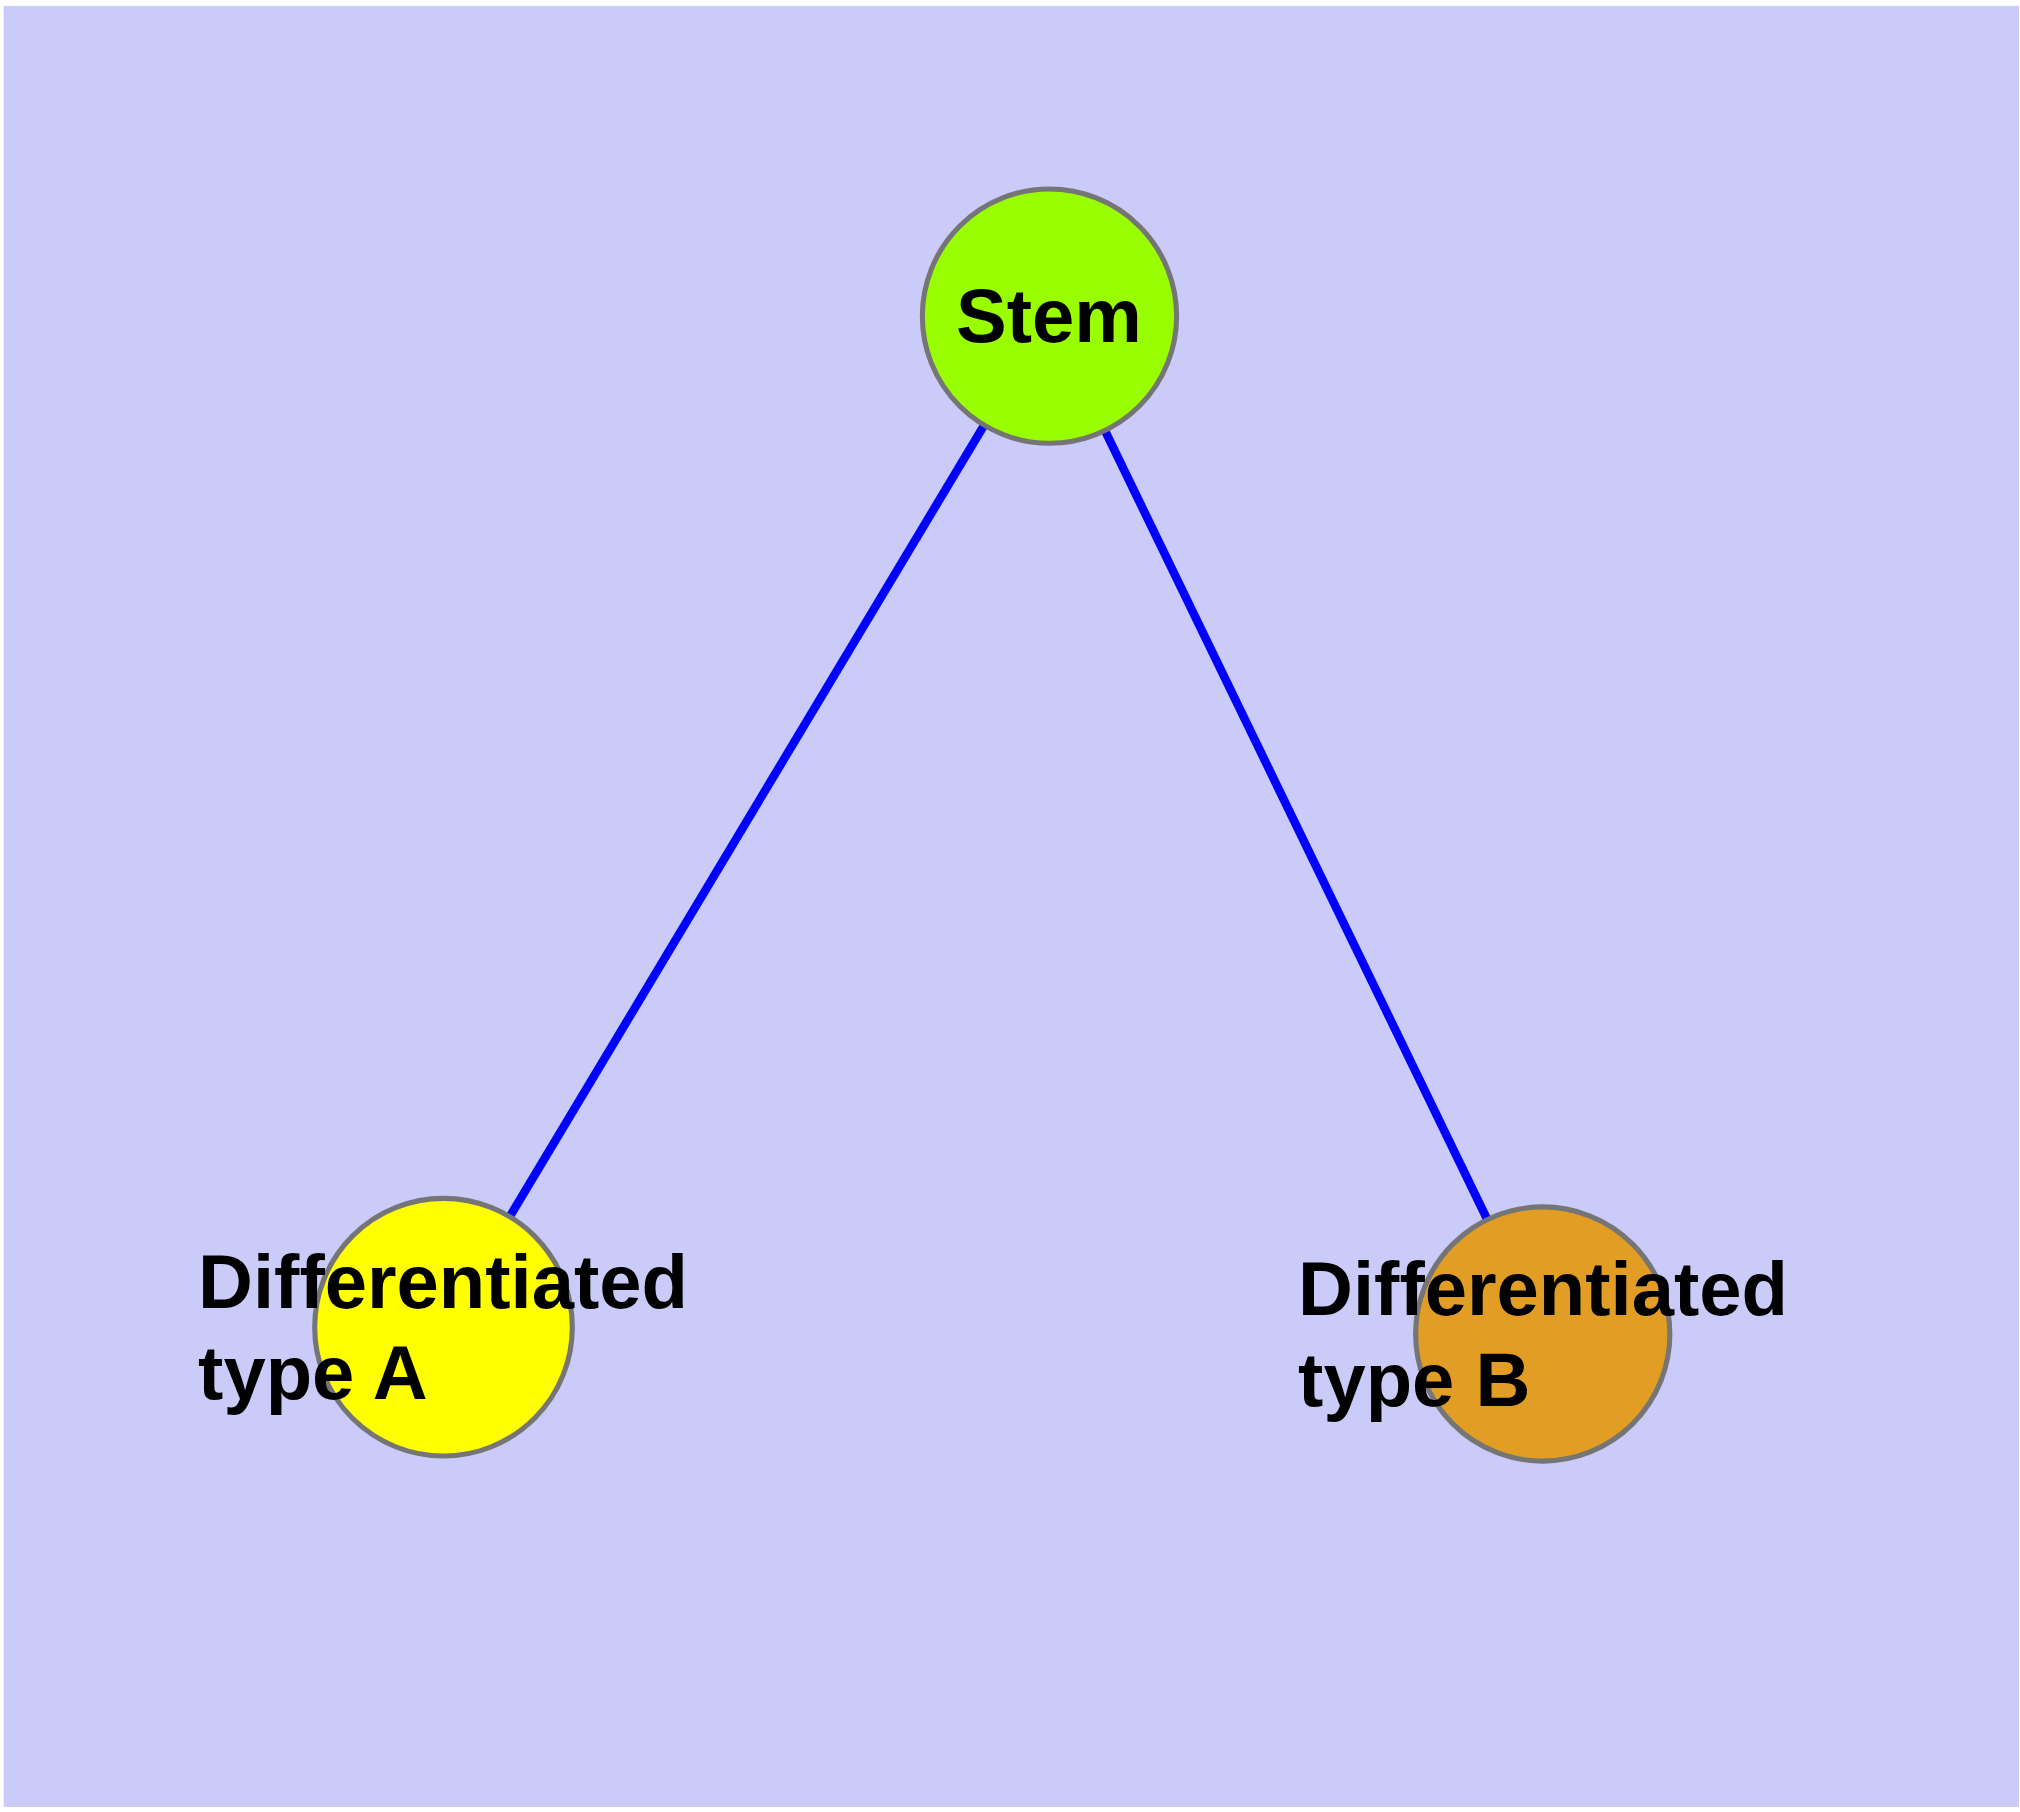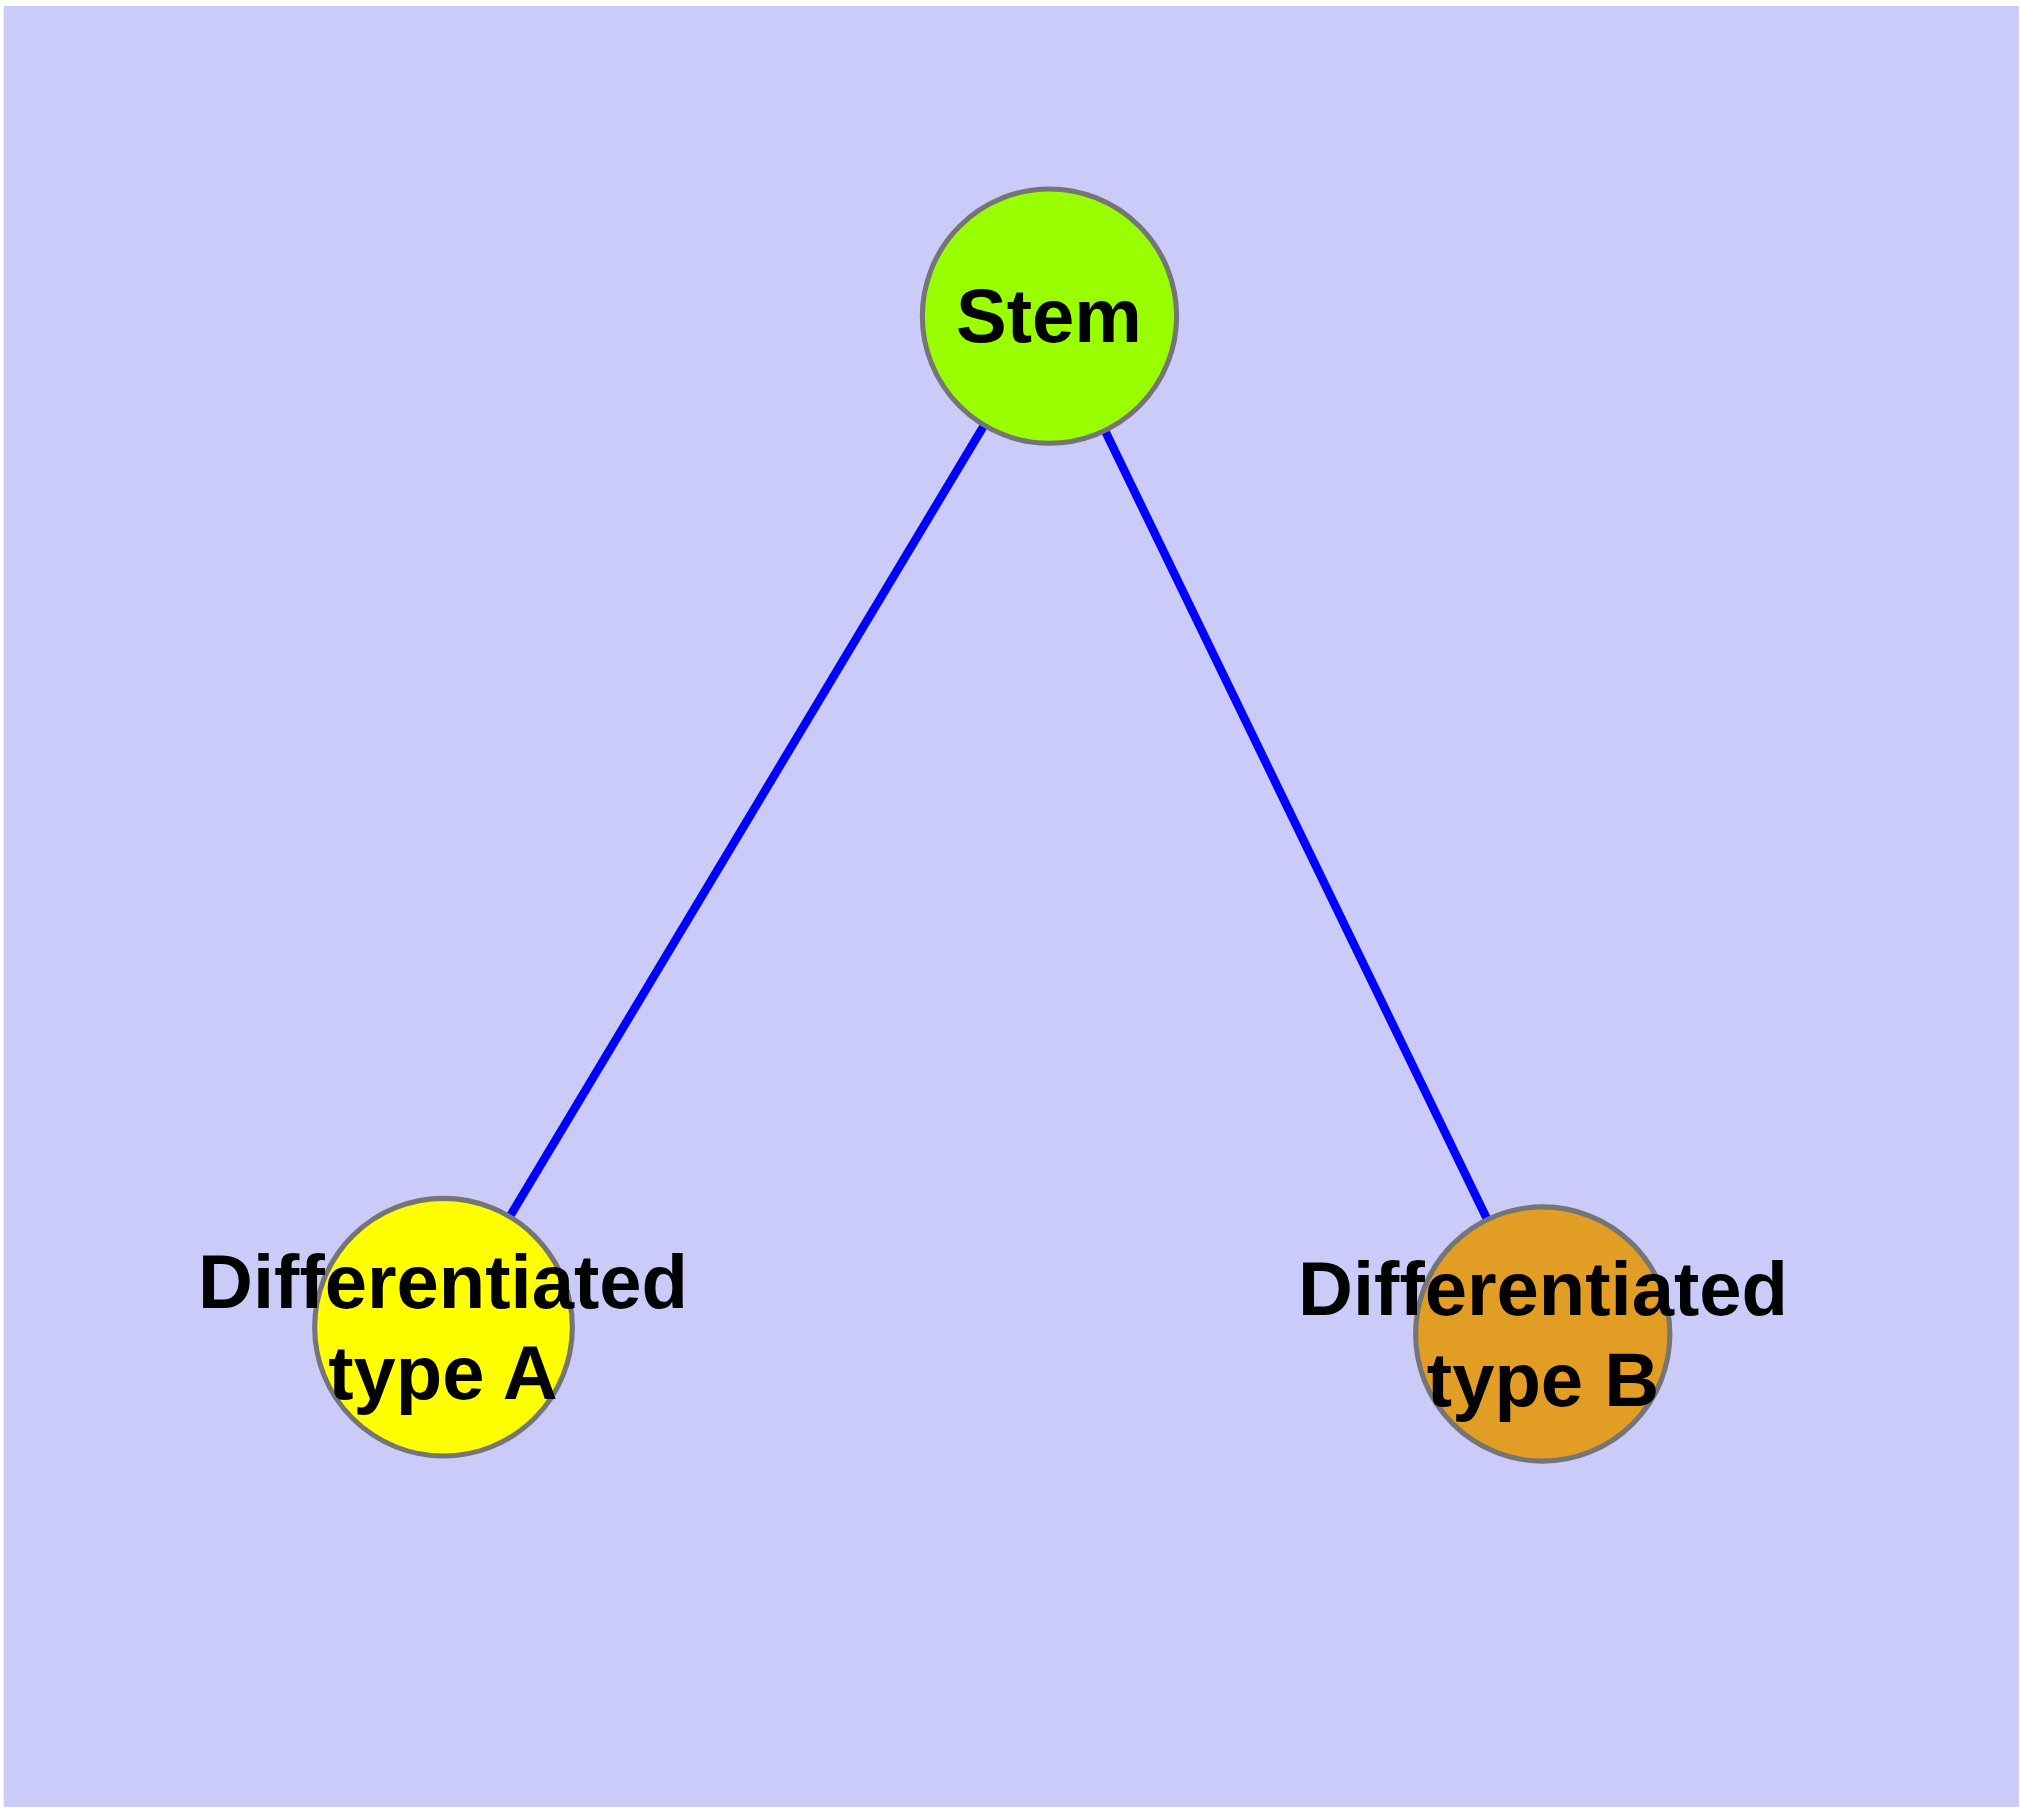--- a/index.html
+++ b/index.html
@@ -25,21 +25,20 @@
     height: 1812px;
     display: block;
   }
   .node-label {
     position: absolute;
     transform: translate(-50%, -50%);
     font-weight: 700;
     font-size: 76px;
     line-height: 1.2;
     color: #000000;
-    text-align: center;
     white-space: pre-line;
     letter-spacing: 0px;
     pointer-events: none;
   }
 </style>
 </head>
 <body>
 
 <div id="stage">
   <svg id="graph-svg" xmlns="http://www.w3.org/2000/svg" viewBox="0 0 2384 2138">

